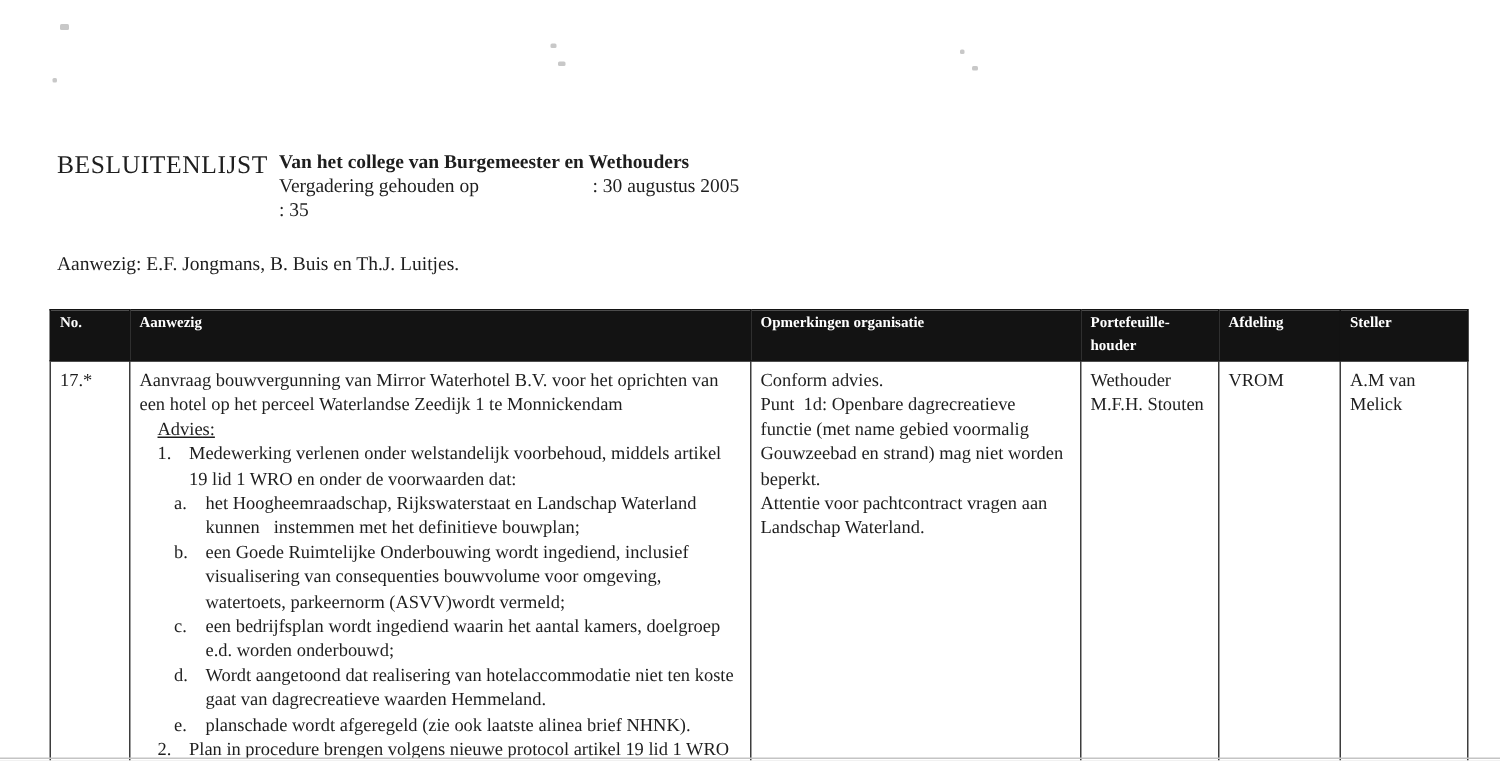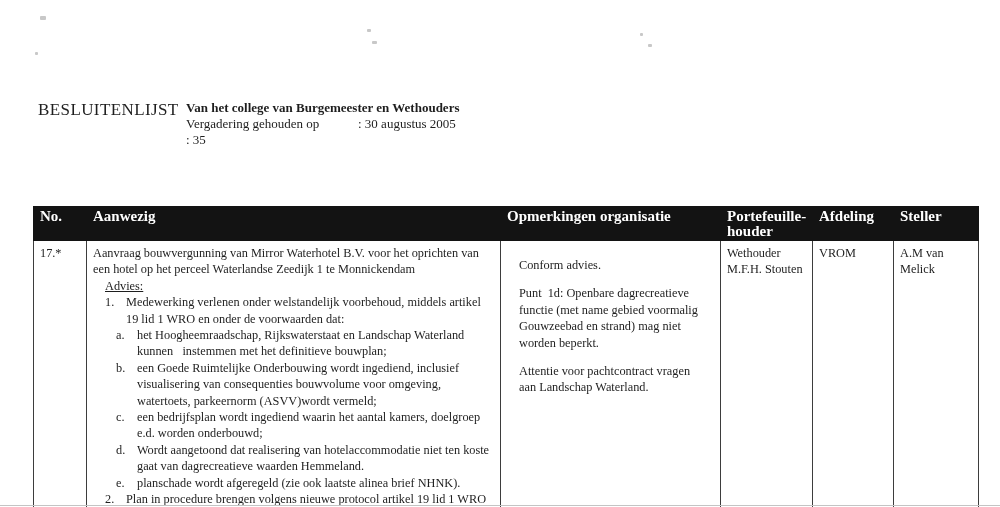--- a/index.html
+++ b/index.html
@@ -10,42 +10,42 @@
   }
 
   
   .logo { position:absolute; left:772px; top:16px; width:216px; height:66px; }
   .logo svg { display:block; }
 
   
   .doc-type { position:absolute; left:38px; top:100px; font-size:17px; letter-spacing:0.4px; }
   .meta { position:absolute; left:186px; top:100px; font-size:13px; line-height:16.2px; }
   .meta .title { font-weight:bold; }
-  .meta-row { display:flex; }
+  .meta-row { display:flex;gap:37px; }
   .meta-label { width:172px; flex:none; }
   .attendees { position:absolute; left:38px; top:168px; font-size:13px; }
 
   
   table.decision { position:absolute; left:33px; top:206px; width:945px;
     border-collapse:collapse; table-layout:fixed; font-size:12.3px; line-height:16.4px; }
   table.decision thead th {
-    background:#131313; color:#ffffff; font-weight:bold; font-size:15px;
+    background:#131313; color:#ffffff; font-weight:bold; font-size:10px;
     text-align:left; vertical-align:top; padding:2px 6px 2px 6px; line-height:14.5px;
     border:1px solid #131313;
   }
   table.decision tbody td {
     vertical-align:top; padding:4px 6px; height:280px;
     border-left:1px solid #3d3d3d; border-right:1px solid #3d3d3d;
   }
   .txt, .para { white-space:pre-wrap; }
   .advies { text-decoration:underline;margin-left:12px; }
   .l1 { display:flex; margin-left:12px; }
   .l2 { display:flex; margin-left:23px; }
   .marker { width:21px; flex:none; }
-  .opm p { margin:12px; white-space:pre-wrap; }
+  .opm p { margin:0; white-space:pre-wrap; }
 
   
   .speck { position:absolute; background:#9a9a9a; opacity:0.55; border-radius:1px; }
   .scan-bottom-line { position:absolute; left:0; top:505px; width:1000px; height:1px;
     background:#c4c4c4; }
 </style>
 </head>
 <body>
 
 <div class="page">
@@ -62,20 +62,21 @@
   <div class="meta">
     <div class="title">Van het college van Burgemeester en Wethouders</div>
     <div class="meta-row">
       <span class="meta-label">Vergadering gehouden op</span>
       <span class="meta-value">: 30 augustus 2005</span>
     </div>
     <div class="meta-row">
       <span class="meta-value">: 35</span>
     </div>
   </div>
+  <div class="attendees">Aanwezig: E.F. Jongmans, B. Buis en Th.J. Luitjes.</div>
 
   <table class="decision">
     <colgroup>
       <col style="width:53px">
         <col style="width:414px">
         <col style="width:220px">
       <col style="width:92px">
         <col style="width:81px">
         <col style="width:85px">
     </colgroup>

